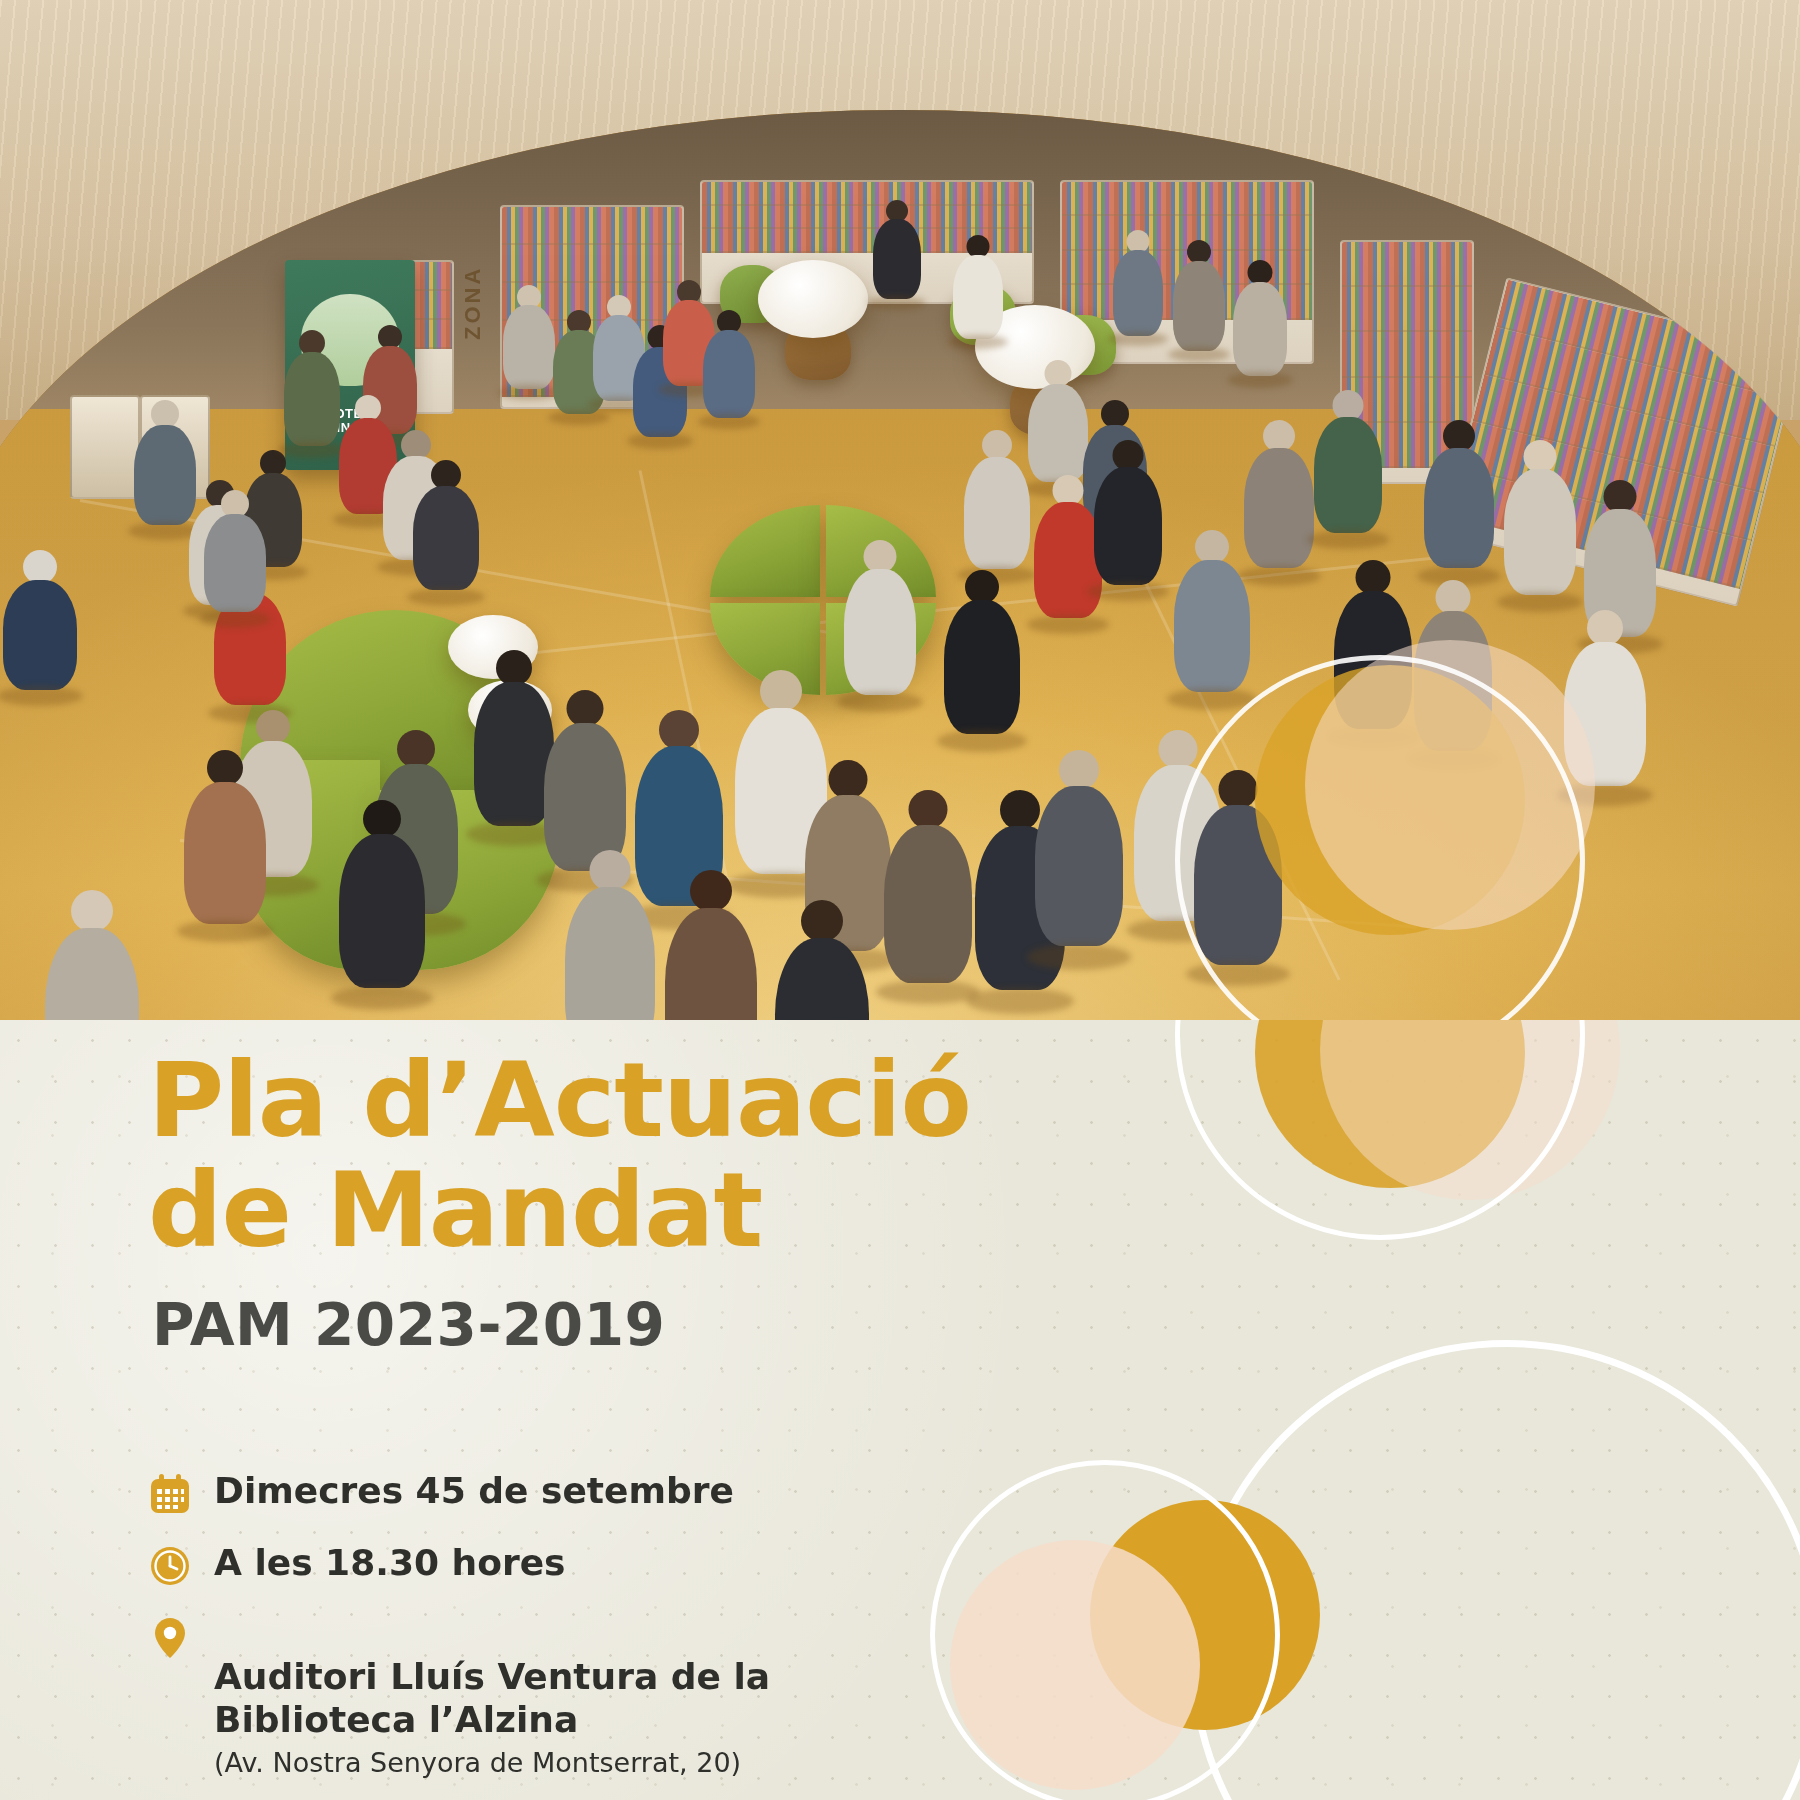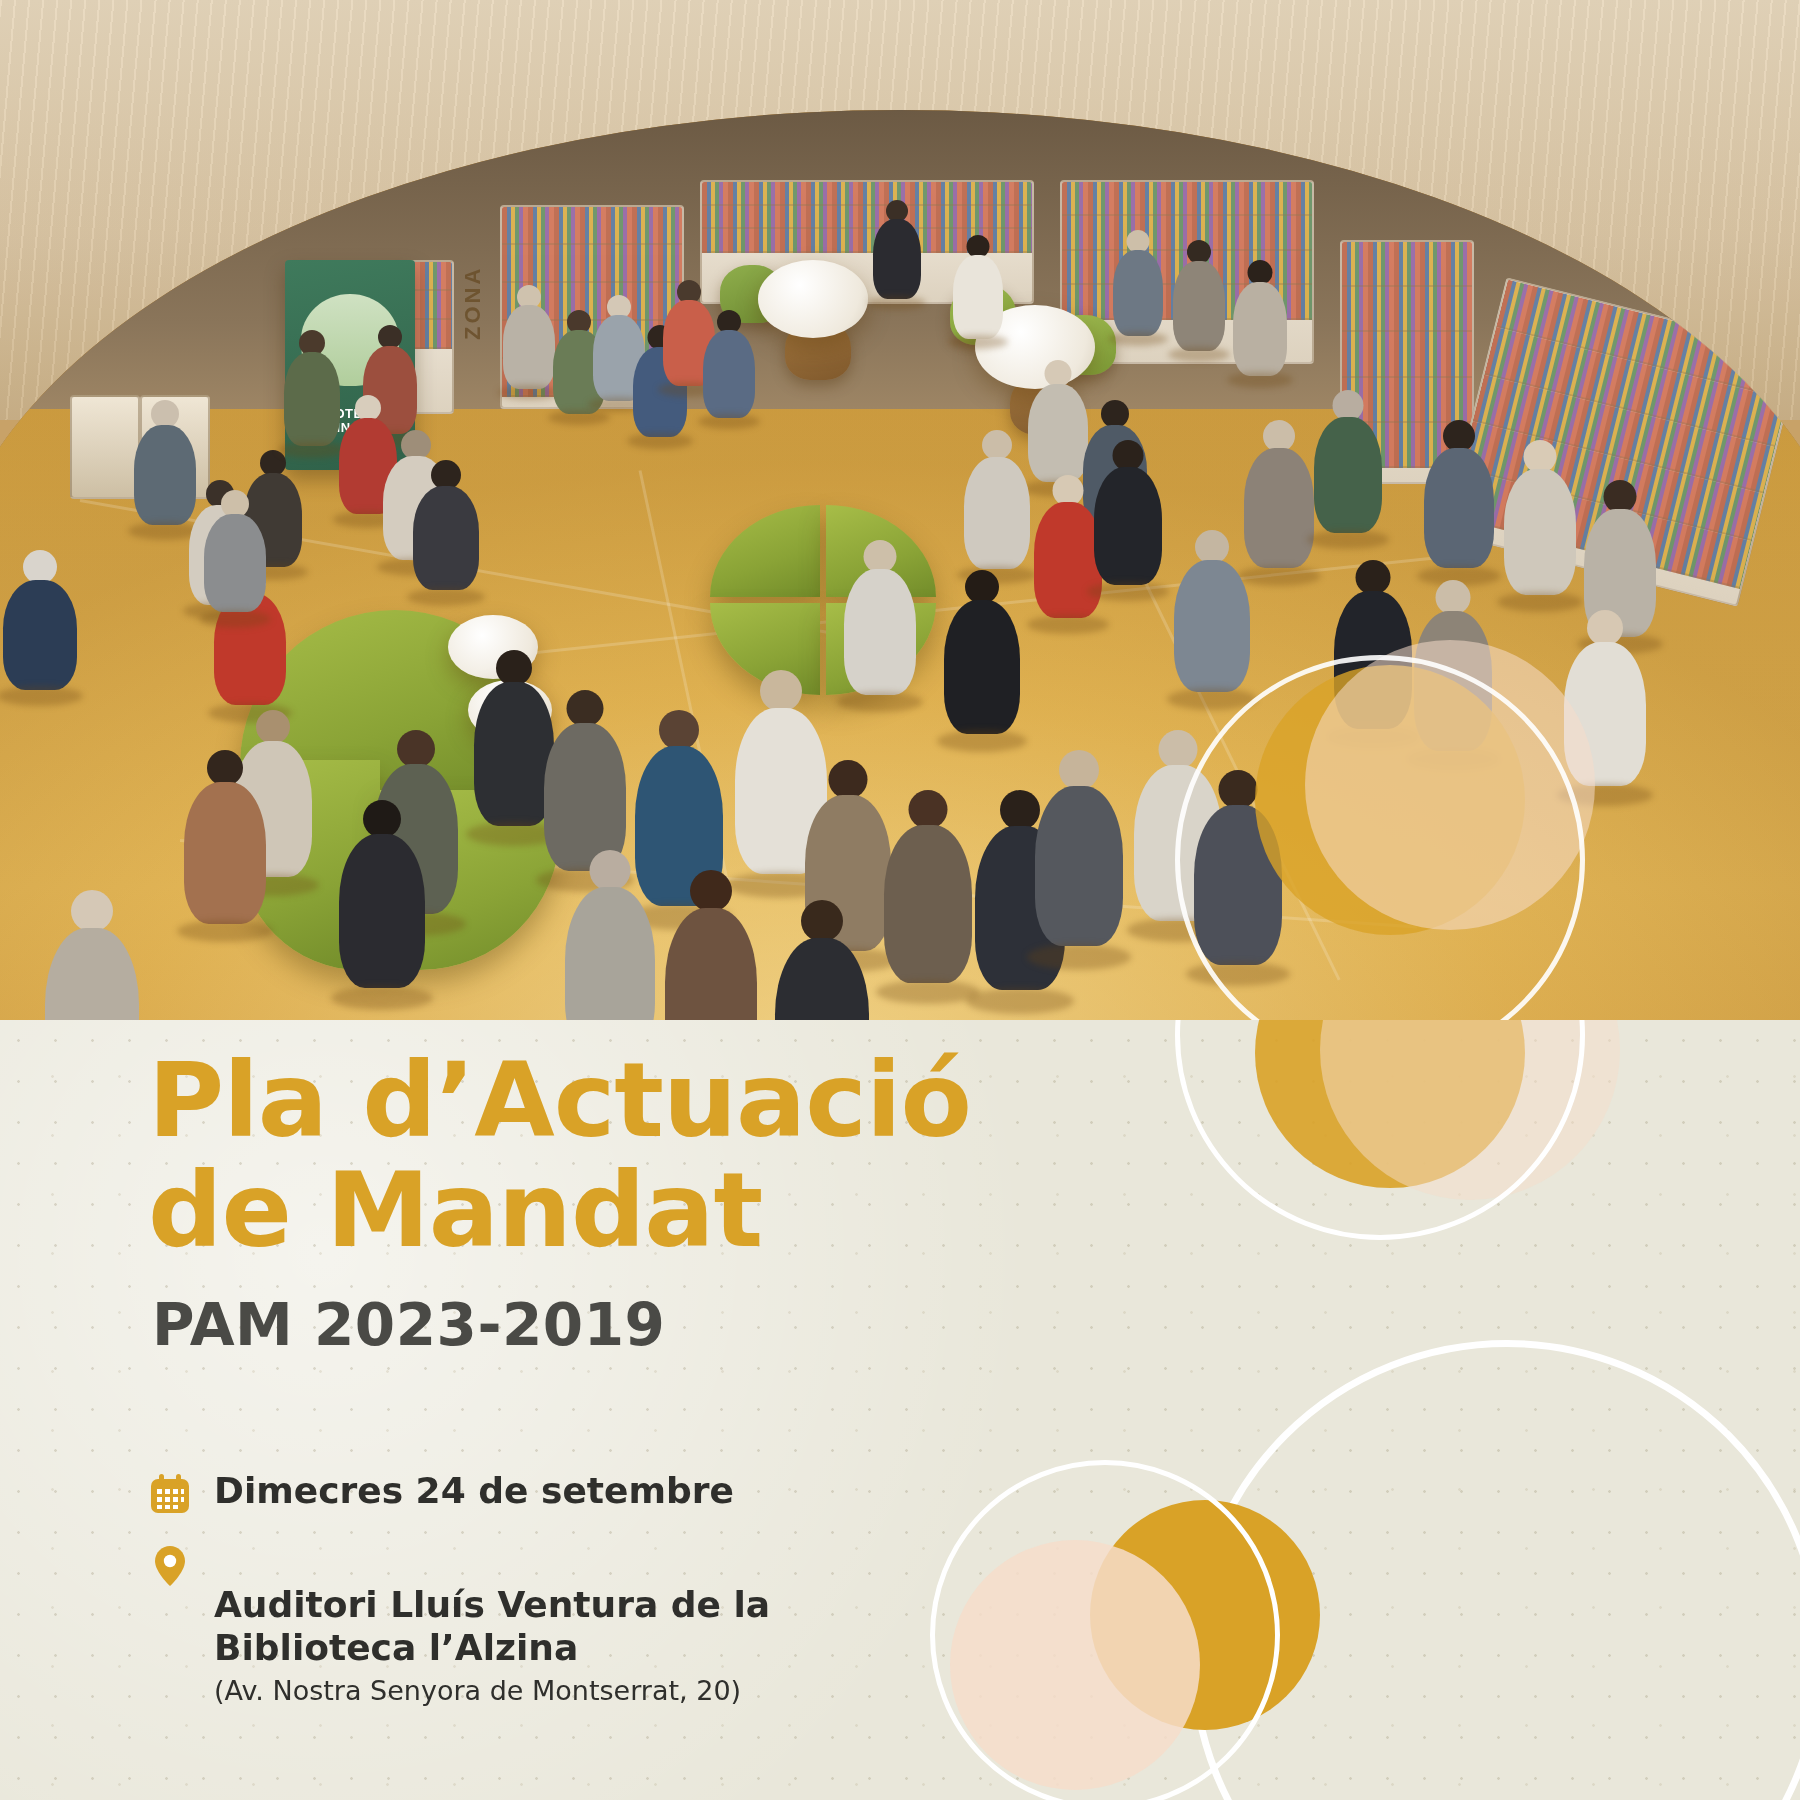--- a/index.html
+++ b/index.html
@@ -715,23 +715,34 @@
             <rect x="9" y="25" width="5" height="5"></rect>
               <rect x="17" y="25" width="5" height="5"></rect>
             <rect x="25" y="25" width="5" height="5"></rect>
               <rect x="33" y="25" width="3" height="5"></rect>
             <rect x="9" y="33" width="5" height="4"></rect>
               <rect x="17" y="33" width="5" height="4"></rect>
             <rect x="25" y="33" width="5" height="4"></rect>
           </g>
         </svg>
       </span>
-      <span class="detail-text">Dimecres 24 de setembre</span>
+      <span class="detail-text">Dimecres 45 de setembre</span>
     </div>
 
+    <div class="detail-row">
+      <span class="detail-icon">
+        <svg viewBox="0 0 44 44" width="44" height="44" aria-hidden="true">
+          <circle cx="22" cy="22" r="19" fill="#d9a227"></circle>
+          <circle cx="22" cy="22" r="14.5" fill="none" stroke="#ffffff" stroke-width="2.4"></circle>
+          <line x1="22" y1="22" x2="22" y2="13" stroke="#ffffff" stroke-width="2.8" stroke-linecap="round"></line>
+          <line x1="22" y1="22" x2="29" y2="25" stroke="#ffffff" stroke-width="2.8" stroke-linecap="round"></line>
+        </svg>
+      </span>
+      <span class="detail-text">A les 18.30 hores</span>
+    </div>
 
     <div class="detail-row">
       <span class="detail-icon">
         <svg viewBox="0 0 44 44" width="44" height="44" aria-hidden="true">
           <path d="M22 2C13.7 2 7 8.7 7 17c0 11 15 25 15 25s15-14 15-25c0-8.3-6.7-15-15-15z" fill="#d9a227"></path>
           <circle cx="22" cy="17" r="6.2" fill="#ffffff"></circle>
         </svg>
       </span>
       <span class="detail-text">
         <span>Auditori Lluís Ventura de la

